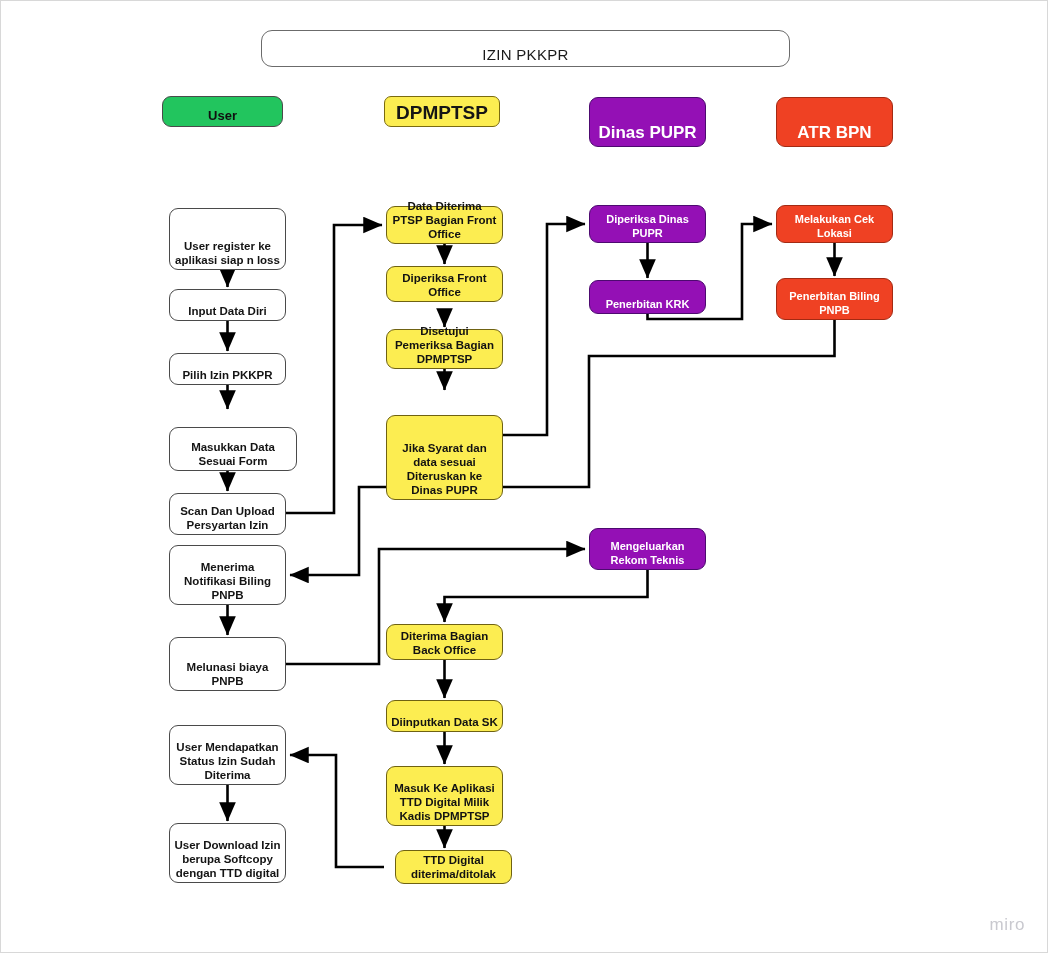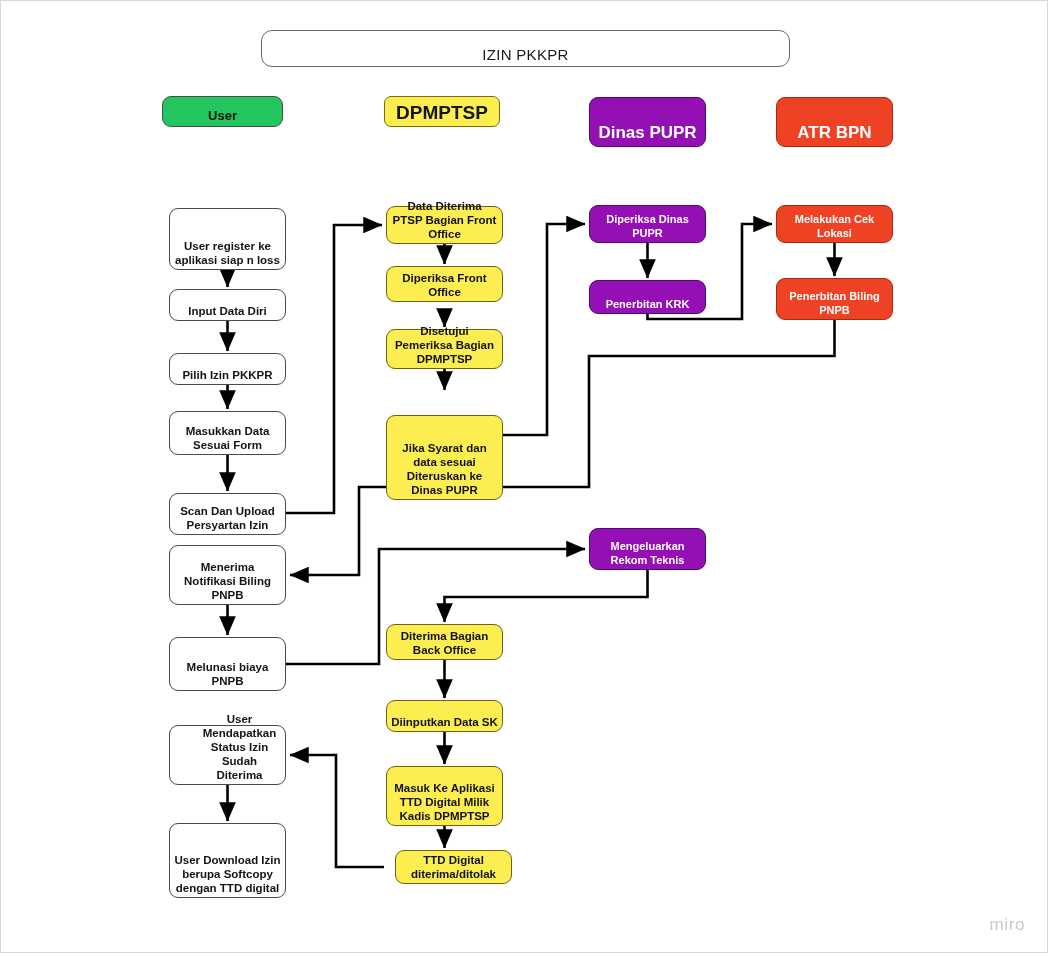--- a/index.html
+++ b/index.html
@@ -191,36 +191,36 @@
 
   <div class="node n-white" style="left:168px; top:207px; width:117px; height:62px;">
     <span>User register ke aplikasi siap n loss</span>
   </div>
   <div class="node n-white" style="left:168px; top:288px; width:117px; height:32px;">
     <span>Input Data Diri</span>
   </div>
   <div class="node n-white" style="left:168px; top:352px; width:117px; height:32px;">
     <span>Pilih Izin PKKPR</span>
   </div>
-  <div class="node n-white" style="left:168px; top:410px; width:117px; height:44px;">
+  <div class="node n-white" style="left:168px; top:426px; width:128px; height:44px;">
     <span>Masukkan Data Sesuai Form</span>
   </div>
   <div class="node n-white" style="left:168px; top:492px; width:117px; height:42px;">
     <span>Scan Dan Upload Persyartan Izin</span>
   </div>
   <div class="node n-white" style="left:168px; top:544px; width:117px; height:60px;">
     <span>Menerima Notifikasi Biling PNPB</span>
   </div>
   <div class="node n-white" style="left:168px; top:636px; width:117px; height:54px;">
     <span>Melunasi biaya PNPB</span>
   </div>
-  <div class="node n-white" style="left:168px; top:724px; width:117px; height:60px;padding-left:28px;">
+  <div class="node n-white" style="left:168px; top:724px; width:117px; height:60px;">
     <span>User Mendapatkan Status Izin Sudah Diterima</span>
   </div>
-  <div class="node n-white" style="left:168px; top:822px; width:117px; height:75px;">
+  <div class="node n-white" style="left:168px; top:822px; width:117px; height:60px;">
     <span>User Download Izin berupa Softcopy dengan TTD digital</span>
   </div>
 
   <div class="node n-yellow" style="left:385px; top:205px; width:117px; height:38px;">
     <span>Data Diterima PTSP Bagian Front Office</span>
   </div>
   <div class="node n-yellow" style="left:385px; top:265px; width:117px; height:36px;">
     <span>Diperiksa Front Office</span>
   </div>
   <div class="node n-yellow" style="left:385px; top:328px; width:117px; height:40px;">

